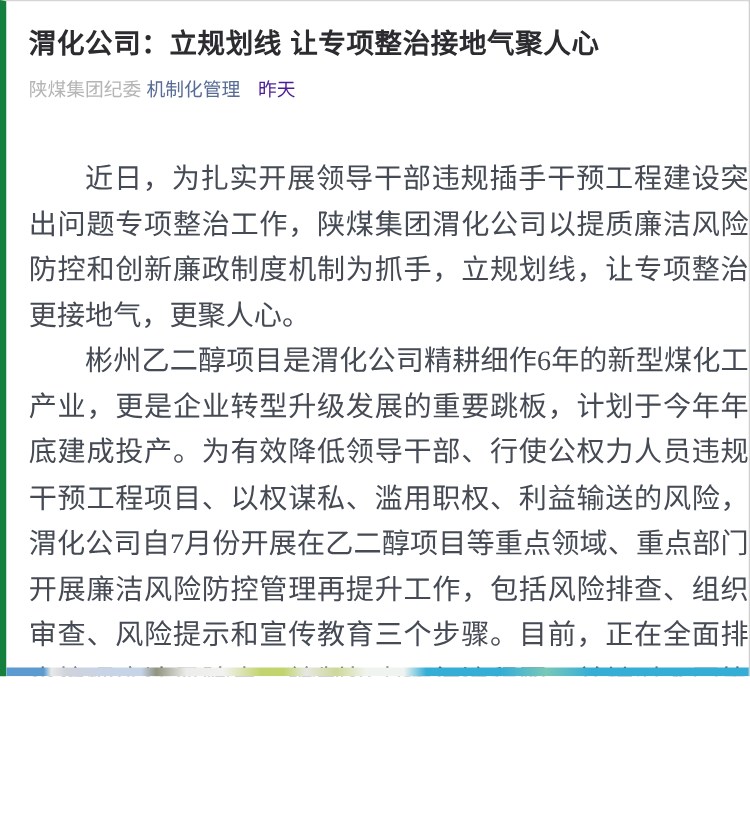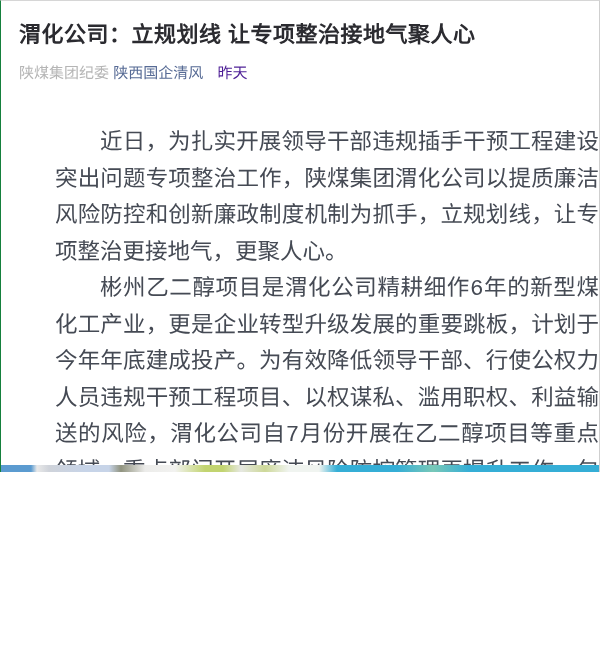--- a/index.html
+++ b/index.html
@@ -6,24 +6,24 @@
   html, body { background: #ffffff; }
   body {
     width: 600px;
     height: 672px;
     overflow: hidden;
     font-family: "Liberation Sans", "DejaVu Sans", sans-serif;
   }
   .page {
     position: relative;
     width: 600px;
-    height: 472px;
+    height: 541px;
     background: #ffffff;
     border-top: 1px solid #d6d6d6;
-    border-left: 1px solid #15803d;
+    border-left: 5px solid #15803d;
     border-right: 1px solid #cfcfcf;
     padding: 18px 0 0 18px;
     overflow: hidden;
   }
   .title {
     font-size: 22px;
     line-height: 32px;
     font-weight: bold;
     color: #2b2b30;
     letter-spacing: 0.5px;
@@ -34,27 +34,26 @@
     font-size: 15px;
     line-height: 20px;
     color: #b5b5b5;
     white-space: nowrap;
   }
   .byline .src { color: #b5b5b5; }
   .byline .account { color: #576b95; margin-right: 10px; cursor: pointer; }
   .byline .date { color: #4c1d95; }
   .article {
     margin-top: 42px;
-    font-family: Liberation Mono, monospace;
+    font-family: Liberation Serif, serif;
     font-size: 22.5px;
     line-height: 36.5px;
     color: #454a54;
     text-align: justify;
     text-justify: inter-ideograph;
-    margin-left: 36px;
   }
   .article p { text-indent: 2em; margin: 0; }
   .article p.para-bold { font-weight: bold; }
   .photo-strip {
     position: absolute;
     left: 0;
     bottom: 0;
     width: 600px;
     height: 7px;
     background: linear-gradient(to right,
@@ -76,21 +75,21 @@
 </style>
 </head>
 <body>
 
 <div class="page">
 
   <h1 class="title">渭化公司：立规划线 让专项整治接地气聚人心</h1>
 
   <div class="byline">
     <span class="src">陕煤集团纪委</span>
-    <span class="account">陕西国企清风</span>
+    <span class="account">机制化管理</span>
     <span class="date">昨天</span>
   </div>
 
   <div class="article">
       <p class="para">近日，为扎实开展领导干部违规插手干预工程建设突出问题专项整治工作，陕煤集团渭化公司以提质廉洁风险防控和创新廉政制度机制为抓手，立规划线，让专项整治更接地气，更聚人心。</p>
       <p class="para">彬州乙二醇项目是渭化公司精耕细作6年的新型煤化工产业，更是企业转型升级发展的重要跳板，计划于今年年底建成投产。为有效降低领导干部、行使公权力人员违规干预工程项目、以权谋私、滥用职权、利益输送的风险，渭化公司自7月份开展在乙二醇项目等重点领域、重点部门开展廉洁风险防控管理再提升工作，包括风险排查、组织审查、风险提示和宣传教育三个步骤。目前，正在全面排查梳理廉洁风险点，绘制权力运行流程图，并针对不同等级风险点制定防控措施，着力推进廉洁风险防控常态化、动态化、机制化管理。</p>
     </div>
 
   <div class="photo-strip"></div>
 

